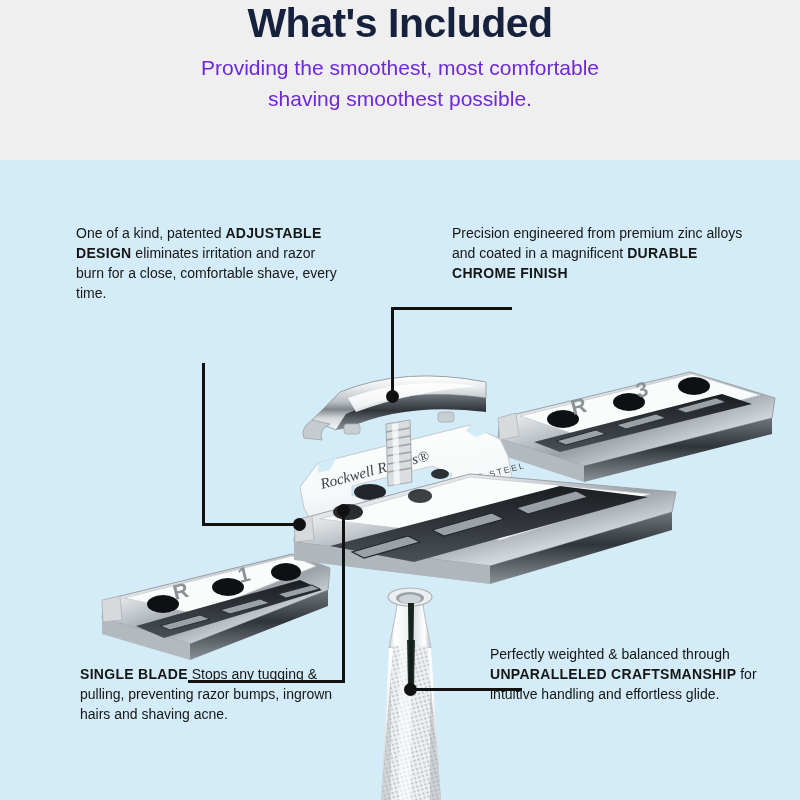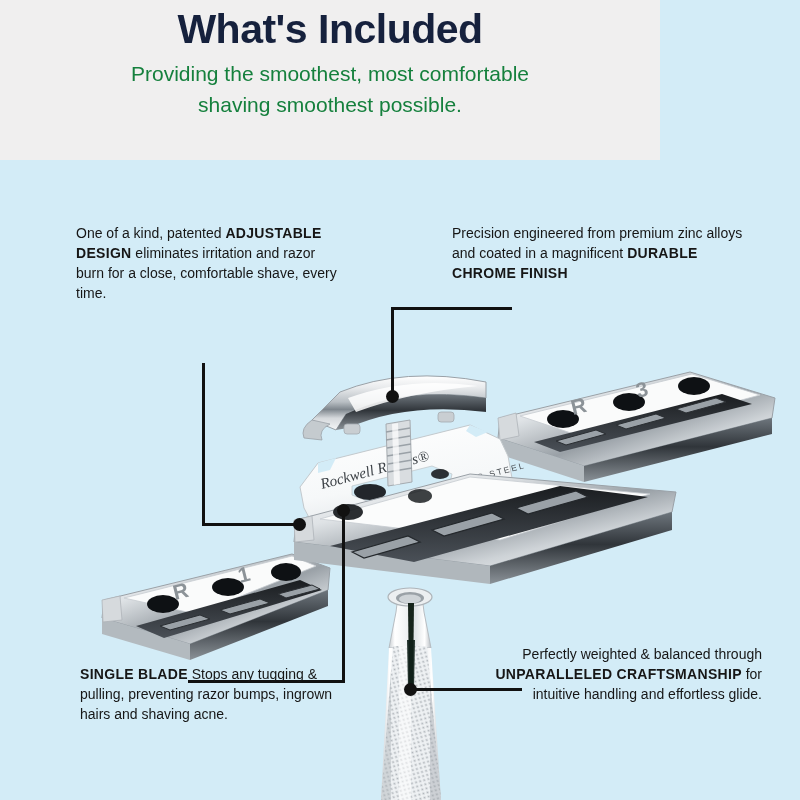--- a/index.html
+++ b/index.html
@@ -5,41 +5,41 @@
   html,body{margin:0;padding:0;}
   body{
     width:800px;height:800px;overflow:hidden;
     font-family:"Liberation Sans", sans-serif;
     background:#d3ecf7;
   }
   #page{position:relative;width:800px;height:800px;overflow:hidden;background:#d3ecf7;}
 
   
   .header{
-    position:absolute;left:0;top:0;width:660px;height:160px;
+    position:absolute;left:0;top:0;width:800px;height:160px;
     background:#f0efef;
     display:flex;flex-direction:column;align-items:center;justify-content:flex-start;
-    padding-top:6px;box-sizing:border-box;
+    padding-top:0;box-sizing:border-box;
   }
   .h-title{
     font-size:41px;font-weight:bold;color:#16213d;letter-spacing:-0.5px;
     line-height:1.15;margin:0;
   }
   .h-sub{
-    font-size:21px;color:#15803d;line-height:1.45;text-align:center;margin-top:6px;
+    font-size:21px;color:#6d28d9;line-height:1.45;text-align:center;margin-top:6px;
     font-weight:400;
   }
 
   
   .txt{position:absolute;color:#161616;font-size:14px;line-height:1.42;}
   .txt b{font-weight:bold;letter-spacing:.3px;}
   .t-tl{left:76px;top:224px;width:268px;text-align:left;}
   .t-tr{left:452px;top:224px;width:300px;text-align:left;}
   .t-bl{left:80px;top:665px;width:280px;text-align:left;}
-  .t-br{left:490px;top:645px;width:272px;text-align:right;}
+  .t-br{left:490px;top:645px;width:272px;}
 
   
   .ln{position:absolute;background:#111;}
   .dot{position:absolute;width:13px;height:13px;border-radius:50%;background:#111;}
 
   
   .art{position:absolute;left:0;top:0;width:800px;height:800px;pointer-events:none;}
 </style>
 </head>
 <body>

